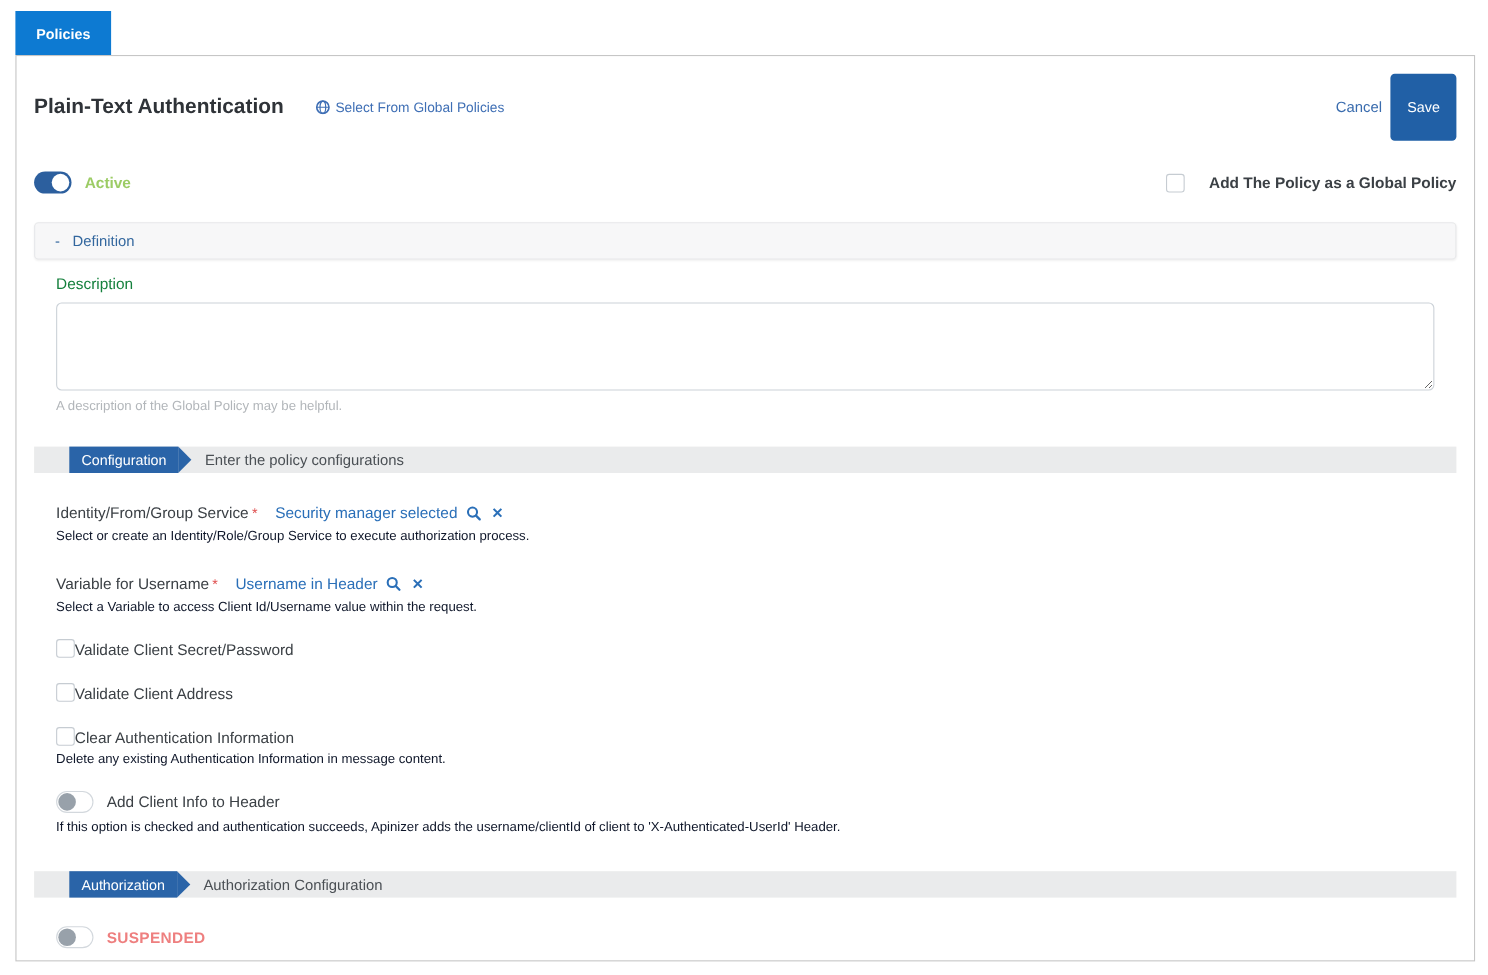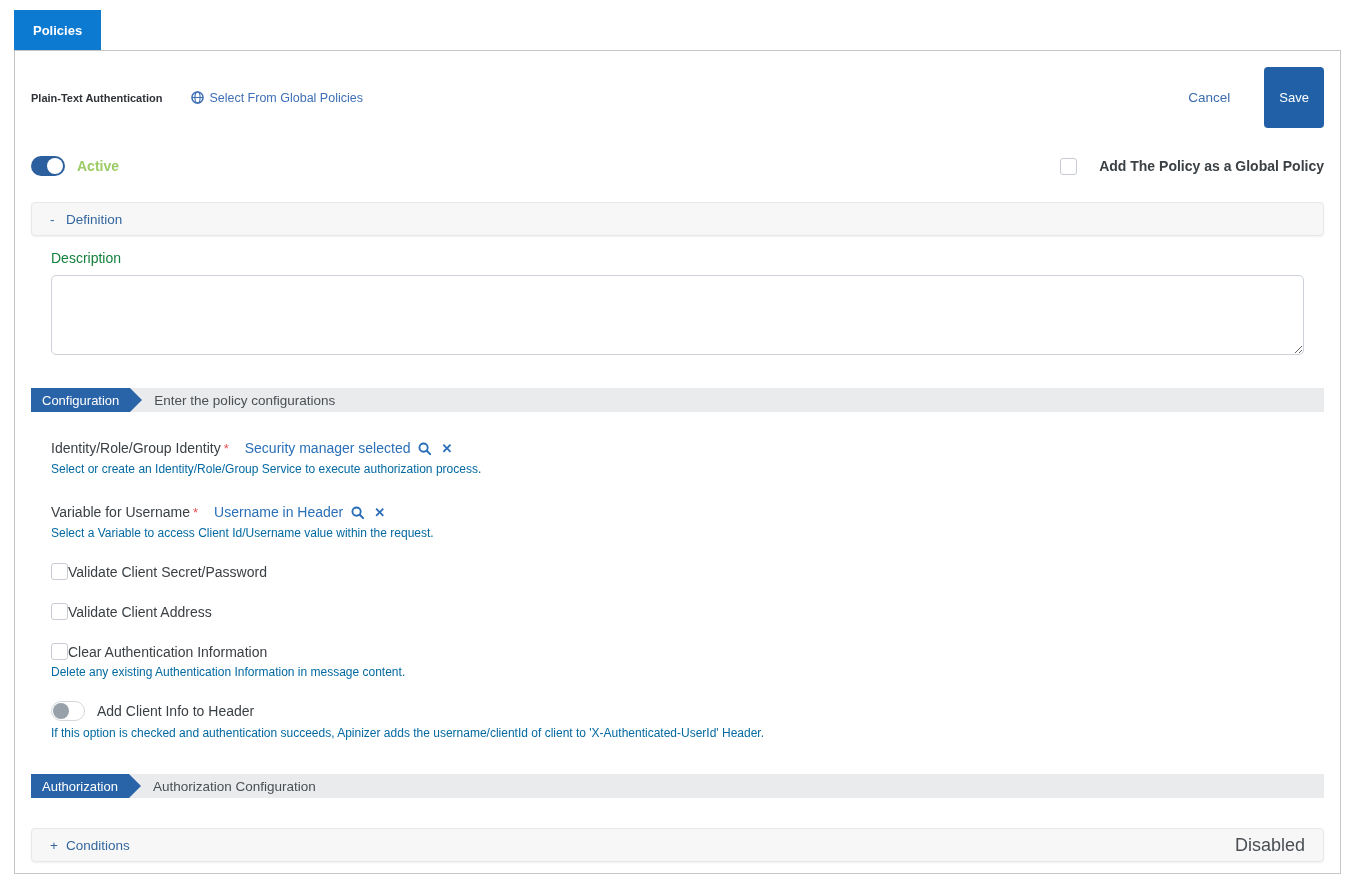--- a/index.html
+++ b/index.html
@@ -30,39 +30,39 @@
     background: #ffffff;
     padding: 0 16px;
   }
   
   .panel-header {
     display: flex;
     align-items: center;
     padding-top: 16px;
   }
   .page-title {
-    font-size: 11px;
+    font-size: 19px;
     font-weight: bold;
     color: #2f3338;
   }
   .global-link {
     display: inline-flex;
     align-items: center;
     gap: 5px;
     margin-left: 22px;
     color: #3f6fb5;
     font-size: 12.5px;
     cursor: pointer;
     text-decoration: none;
   }
   .header-actions { margin-left: auto; display: flex; align-items: center; }
   .cancel-link {
     color: #3a6cae;
     font-size: 13.5px;
-    margin-right: 34px;
+    margin-right: 8px;
     cursor: pointer;
     text-decoration: none;
   }
   .save-btn {
     background: #2160a6;
     color: #ffffff;
     border: none;
     border-radius: 4px;
     font-size: 13px;
     padding: 23px 15px;
@@ -159,20 +159,21 @@
     font-size: 12px;
     color: #b2b6ba;
   }
   
   .ribbon-bar {
     margin-top: 30px;
     height: 24px;
     background: #eaebec;
     display: flex;
     align-items: center;
+    padding-left: 32px;
   }
   .ribbon {
     position: relative;
     background: #2a64a8;
     color: #ffffff;
     font-size: 13px;
     height: 24px;
     display: flex;
     align-items: center;
     padding: 0 11px;
@@ -211,21 +212,21 @@
     margin-left: 7px;
     cursor: pointer;
   }
   .x-icon {
     color: #2a6fb8;
     font-weight: bold;
     font-size: 13px;
     margin-left: 9px;
     cursor: pointer;
   }
-  .field-help { margin-top: 6px; font-size: 12px; color: #0369a1; }
+  .field-help { margin-top: 6px; font-size: 12px; color: #0f172a; }
   
   .opt-row {
     display: flex;
     align-items: center;
     margin-top: 23px;
   }
   .opt-row .check-label { font-size: 14px; }
   .toggle-row {
     display: flex;
     align-items: center;
@@ -279,31 +280,32 @@
     </div>
   </div>
 
   <div class="acc-header">
     <span class="acc-symbol">-</span>
     <span>Definition</span>
   </div>
   <div class="inner">
     <div class="desc-label">Description</div>
     <textarea class="desc-textarea" style=""></textarea>
+    <div class="help-text">A description of the Global Policy may be helpful.</div>
   </div>
 
   <div class="ribbon-bar">
     <span class="ribbon">Configuration</span>
     <span class="ribbon-text">Enter the policy configurations</span>
   </div>
 
   <div class="inner">
 
     <div class="field-row">
-      <span class="field-label">Identity/Role/Group Identity</span>
+      <span class="field-label">Identity/From/Group Service</span>
       <span class="req-mark">*</span>
       <span class="selected-link">Security manager selected</span>
       <span class="icon-btn">
         <svg width="15" height="15" viewBox="0 0 16 16">
           <circle cx="7" cy="7" r="4.4" fill="none" stroke="#2a6fb8" stroke-width="2"></circle>
           <line x1="10.4" y1="10.4" x2="14" y2="14" stroke="#2a6fb8" stroke-width="2.2" stroke-linecap="round"></line>
         </svg>
       </span>
       <span class="x-icon">✕</span>
     </div>
@@ -346,20 +348,28 @@
       <span class="check-label">Add Client Info to Header</span>
     </div>
     <div class="field-help" style="margin-top:5px;">If this option is checked and authentication succeeds, Apinizer adds the username/clientId of client to 'X-Authenticated-UserId' Header.</div>
   </div>
 
   <div class="ribbon-bar" style="margin-top:34px;">
     <span class="ribbon">Authorization</span>
     <span class="ribbon-text">Authorization Configuration</span>
   </div>
 
+  <div class="inner">
+    <div class="toggle-row suspended-row">
+      <div class="toggle off">
+          <div class="knob"></div>
+        </div>
+      <span class="suspended-label">SUSPENDED</span>
+    </div>
+  </div>
 
   <div class="acc-stack">
     <div class="acc-header">
       <span class="acc-symbol">+</span>
       <span>Conditions</span>
       <span class="acc-status">Disabled</span>
     </div>
 
   </div>
 

